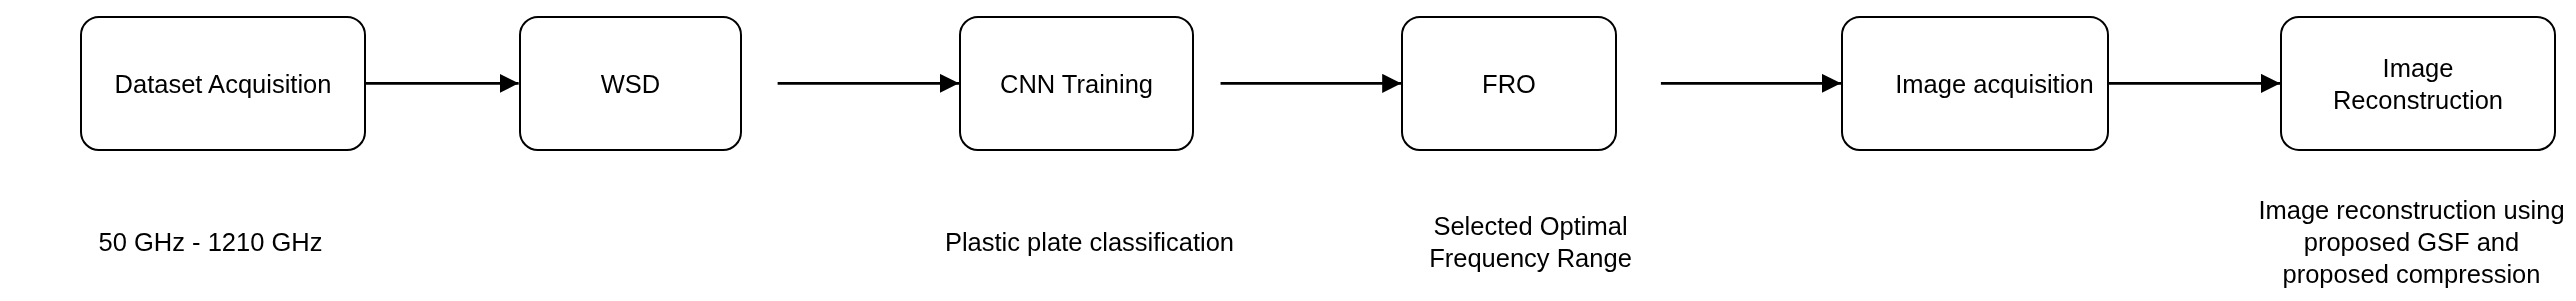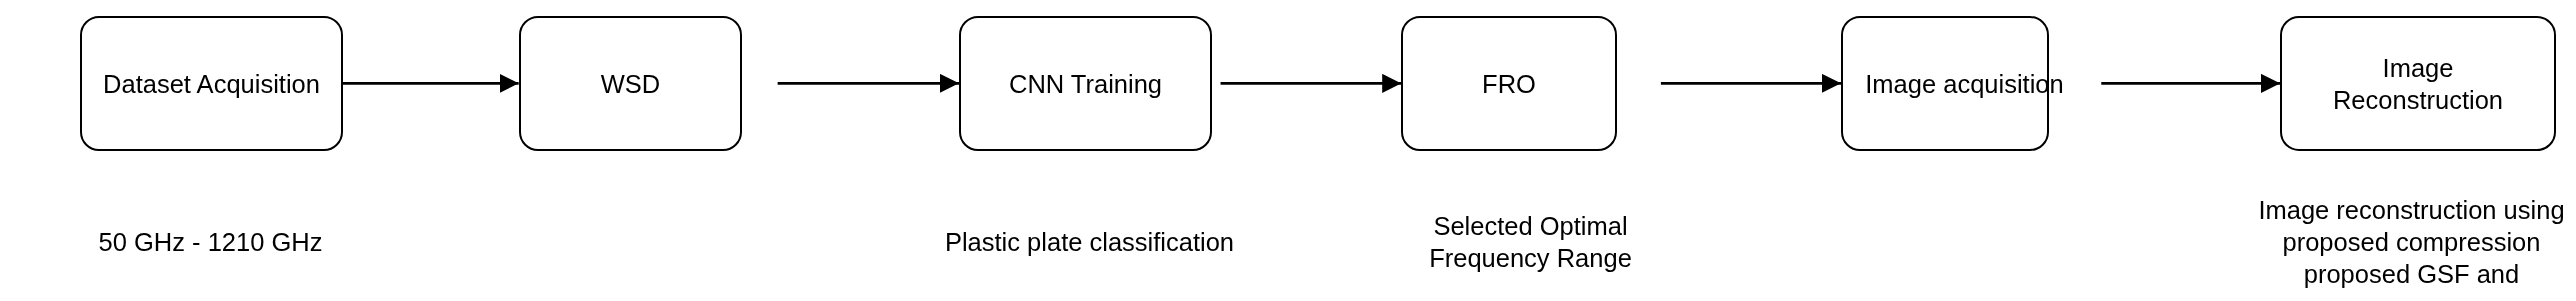--- a/index.html
+++ b/index.html
@@ -57,54 +57,54 @@
         <path d="M0,0 L10,5 L0,10 Z" fill="#000000"></path>
       </marker>
     </defs>
     <line x1="538" y1="131" x2="815" y2="131" stroke="#000000" stroke-width="4" marker-end="url(#arrowhead)"></line>
     <line x1="1222" y1="131" x2="1507" y2="131" stroke="#000000" stroke-width="4" marker-end="url(#arrowhead)"></line>
     <line x1="1918" y1="131" x2="2202" y2="131" stroke="#000000" stroke-width="4" marker-end="url(#arrowhead)"></line>
     <line x1="2610" y1="131" x2="2893" y2="131" stroke="#000000" stroke-width="4" marker-end="url(#arrowhead)"></line>
     <line x1="3302" y1="131" x2="3583" y2="131" stroke="#000000" stroke-width="4" marker-end="url(#arrowhead)"></line>
   </svg>
 
-  <div class="box" style="left:80px; width:263px;">
+  <div class="box" style="left:80px; width:286px;">
     <span>Dataset Acquisition</span>
   </div>
   <div class="caption" style="left:-12px;">
     <div>50 GHz - 1210 GHz</div>
   </div>
 
   <div class="box" style="left:519px; width:223px;">
     <span>WSD</span>
   </div>
 
-  <div class="box" style="left:959px; width:253px;">
+  <div class="box" style="left:959px; width:235px;">
     <span>CNN Training</span>
   </div>
   <div class="caption" style="left:867px;justify-content:center;">
     <div>Plastic plate classification</div>
   </div>
 
   <div class="box" style="left:1401px; width:216px;">
     <span>FRO</span>
   </div>
   <div class="caption" style="left:1308px;">
     <div>Selected Optimal</div>
     <div>Frequency Range</div>
   </div>
 
-  <div class="box" style="left:1841px; width:208px;padding-left:39px;">
+  <div class="box" style="left:1841px; width:268px;padding-left:39px;">
     <span>Image acquisition</span>
   </div>
 
   <div class="box" style="left:2280px; width:276px;">
     <span>Image</span>
     <span>Reconstruction</span>
   </div>
   <div class="caption" style="left:2189px;">
     <div>Image reconstruction using</div>
+    <div>proposed GSF and</div>
     <div>proposed compression</div>
-    <div>proposed GSF and</div>
   </div>
 
 </div>
 
 
 </body></html>

